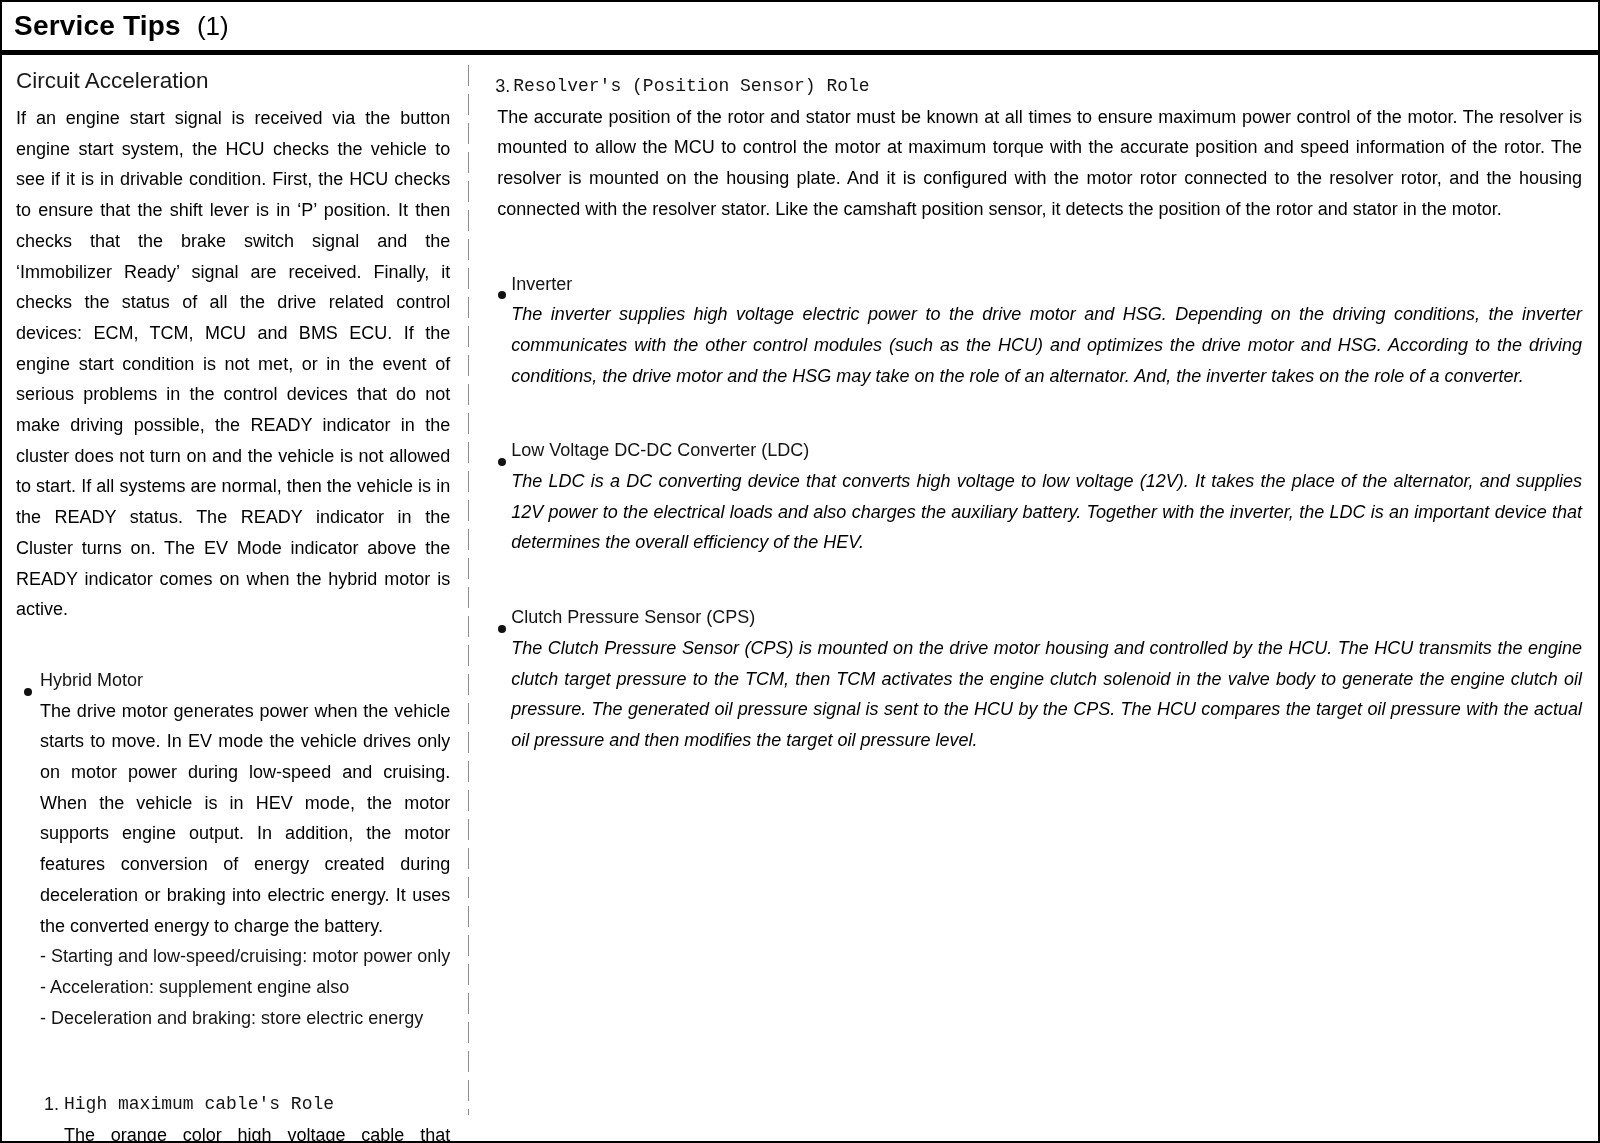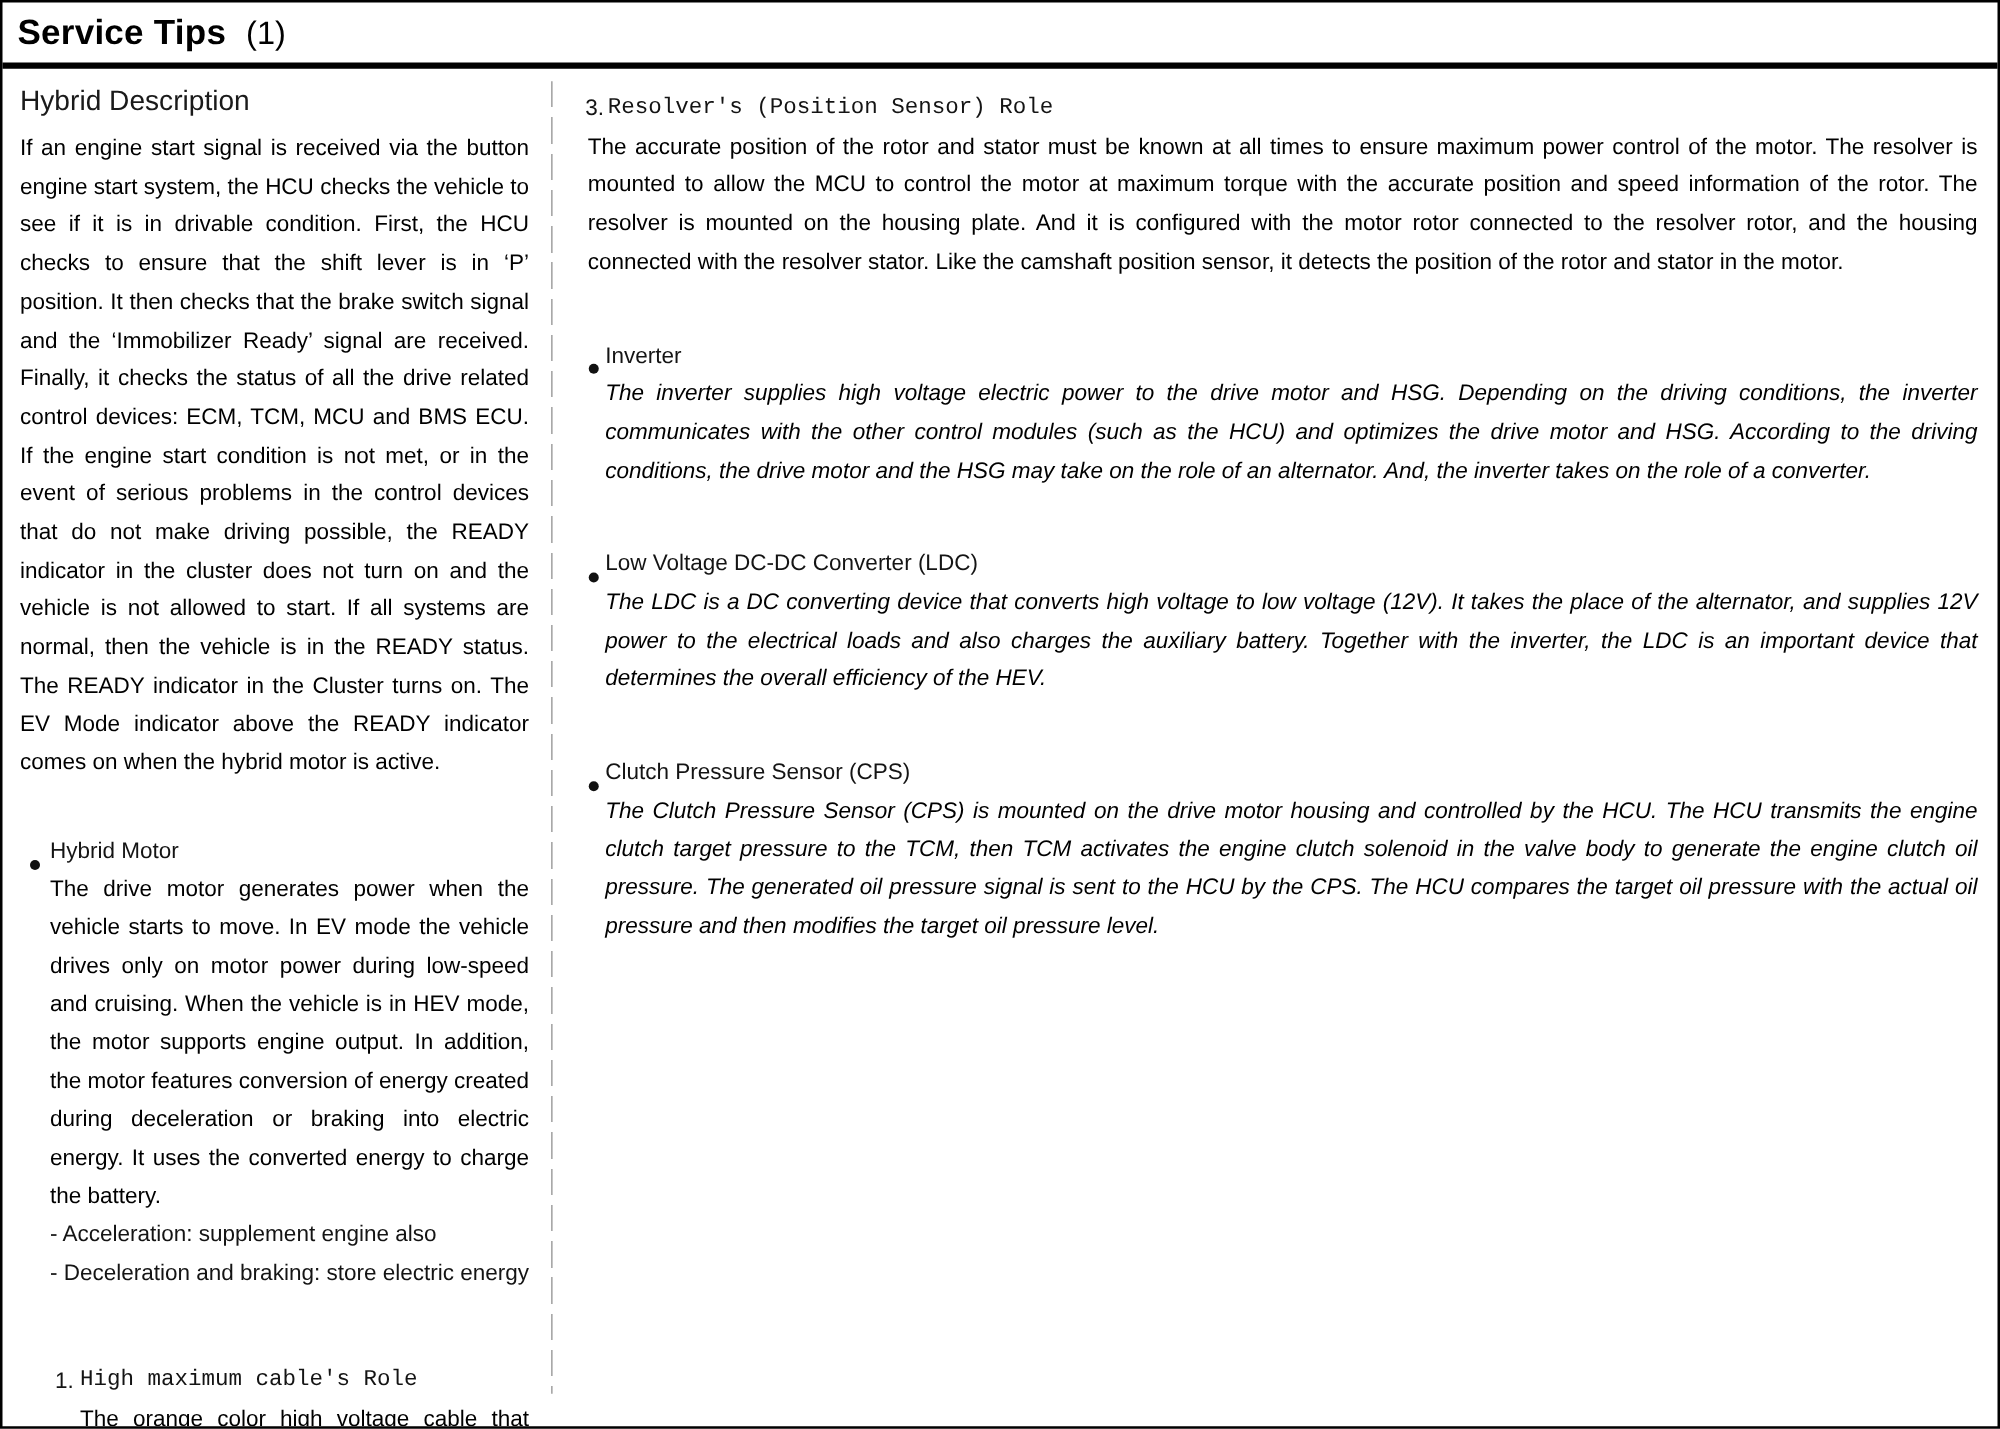--- a/index.html
+++ b/index.html
@@ -110,30 +110,31 @@
 
   <div class="header">
     <span class="title">Service Tips</span>
     <span class="title-num">(1)</span>
   </div>
 
   <div class="content">
 
     <div class="col col-left">
 
-      <div class="section-heading">Hybrid Description</div>
+      <div class="section-heading">Circuit Acceleration</div>
 
       <p class="body-text">If an engine start signal is received via the button engine start system, the HCU checks the vehicle to see if it is in drivable condition. First, the HCU checks to ensure that the shift lever is in ‘P’ position. It then checks that the brake switch signal and the ‘Immobilizer Ready’ signal are received. Finally, it checks the status of all the drive related control devices: ECM, TCM, MCU and BMS ECU. If the engine start condition is not met, or in the event of serious problems in the control devices that do not make driving possible, the READY indicator in the cluster does not turn on and the vehicle is not allowed to start. If all systems are normal, then the vehicle is in the READY status. The READY indicator in the Cluster turns on. The EV Mode indicator above the READY indicator comes on when the hybrid motor is active.</p>
 
       <div class="sec bullet-sec left-col-b" style="margin-top:40px;">
         <div class="bullet-row">
           <span class="bullet-glyph"></span>
           <span class="bullet-title">Hybrid Motor</span>
         </div>
         <p class="body-text bullet-body">The drive motor generates power when the vehicle starts to move. In EV mode the vehicle drives only on motor power during low-speed and cruising. When the vehicle is in HEV mode, the motor supports engine output. In addition, the motor features conversion of energy created during deceleration or braking into electric energy. It uses the converted energy to charge the battery.</p>
+        <div class="mode-line">- Starting and low-speed/cruising: motor power only</div>
         <div class="mode-line">- Acceleration: supplement engine also</div>
         <div class="mode-line">- Deceleration and braking: store electric energy</div>
       </div>
 
       <div class="sec-extra num-sec left-col-n">
         <div class="num-row">
           <span class="num-glyph">1.</span>
           <span class="num-title">High maximum cable's Role</span>
         </div>
         <p class="body-text num-body">The orange color high voltage cable that connects the high voltage battery with the hybrid motor and the HSG is the path for recharge and discharge, depending on driving conditions. Each cable is supported with an error code that detects an open circuit. In addition, the terminal related to the resolver and temperature sensor is connected to the inverter by a signal connector.</p>

